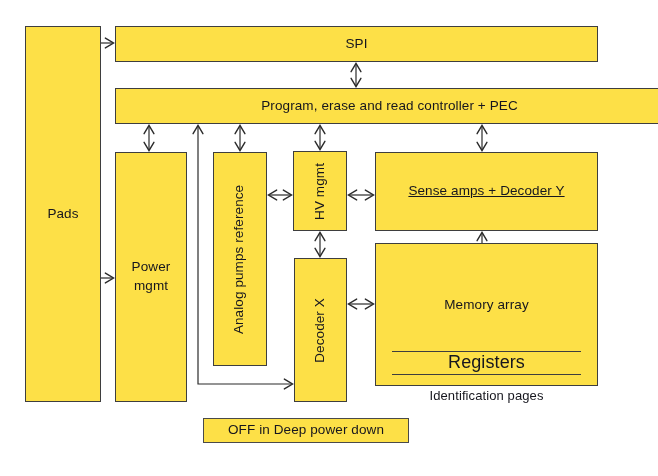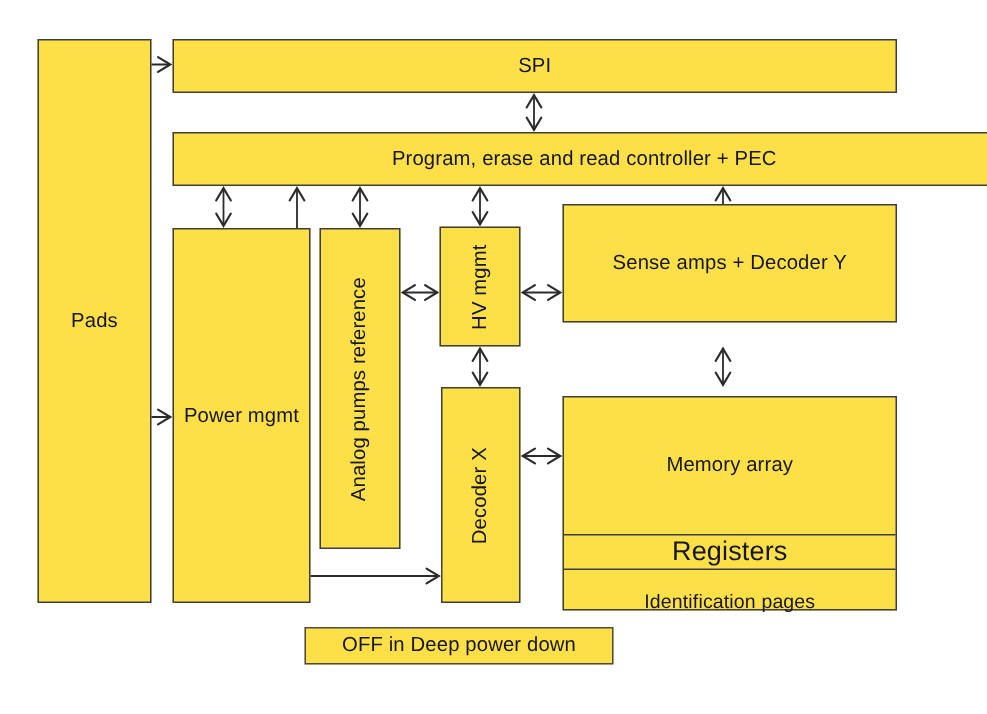--- a/index.html
+++ b/index.html
@@ -37,27 +37,27 @@
   }
   .blk span { display: block; }
   .vert span {
     transform: rotate(-90deg);
     white-space: nowrap;
   }
   
   .pads    { left: 25px;  top: 26px;  width: 76px;  height: 376px; }
   .spi     { left: 115px; top: 26px;  width: 483px; height: 36px; }
   .ctrl    { left: 115px; top: 88px;  width: 549px; height: 36px; }
-  .power   { left: 115px; top: 152px; width: 92px;  height: 250px; padding: 0 6px; }
+  .power   { left: 115px; top: 152px; width: 72px;  height: 250px; padding: 0 6px; }
   .analog  { left: 213px; top: 152px; width: 54px;  height: 214px; }
   .hv      { left: 293px; top: 151px; width: 54px;  height: 80px; }
-  .sense   { left: 375px; top: 136px; width: 223px; height: 79px; }
+  .sense   { left: 375px; top: 152px; width: 223px; height: 79px; text-decoration: underline; }
   .decx    { left: 294px; top: 258px; width: 53px;  height: 144px; }
-  .mem     { left: 375px; top: 264px; width: 223px; height: 143px;
-             display: block; padding: 0; }
+  .mem     { left: 375px; top: 243px; width: 223px; height: 143px;
+             display: block; padding: 16px; }
   .mem-row {
     box-sizing: border-box;
     display: flex;
     align-items: center;
     justify-content: center;
     text-align: center;
   }
   .mem-main { height: 91px; }
   .mem-reg  { height: 23px; border-top: 1.5px solid #3e3e3e; font-size: 18px; }
   .mem-id   { height: 43px; border-top: 1.5px solid #3e3e3e; font-size: 13px; }

